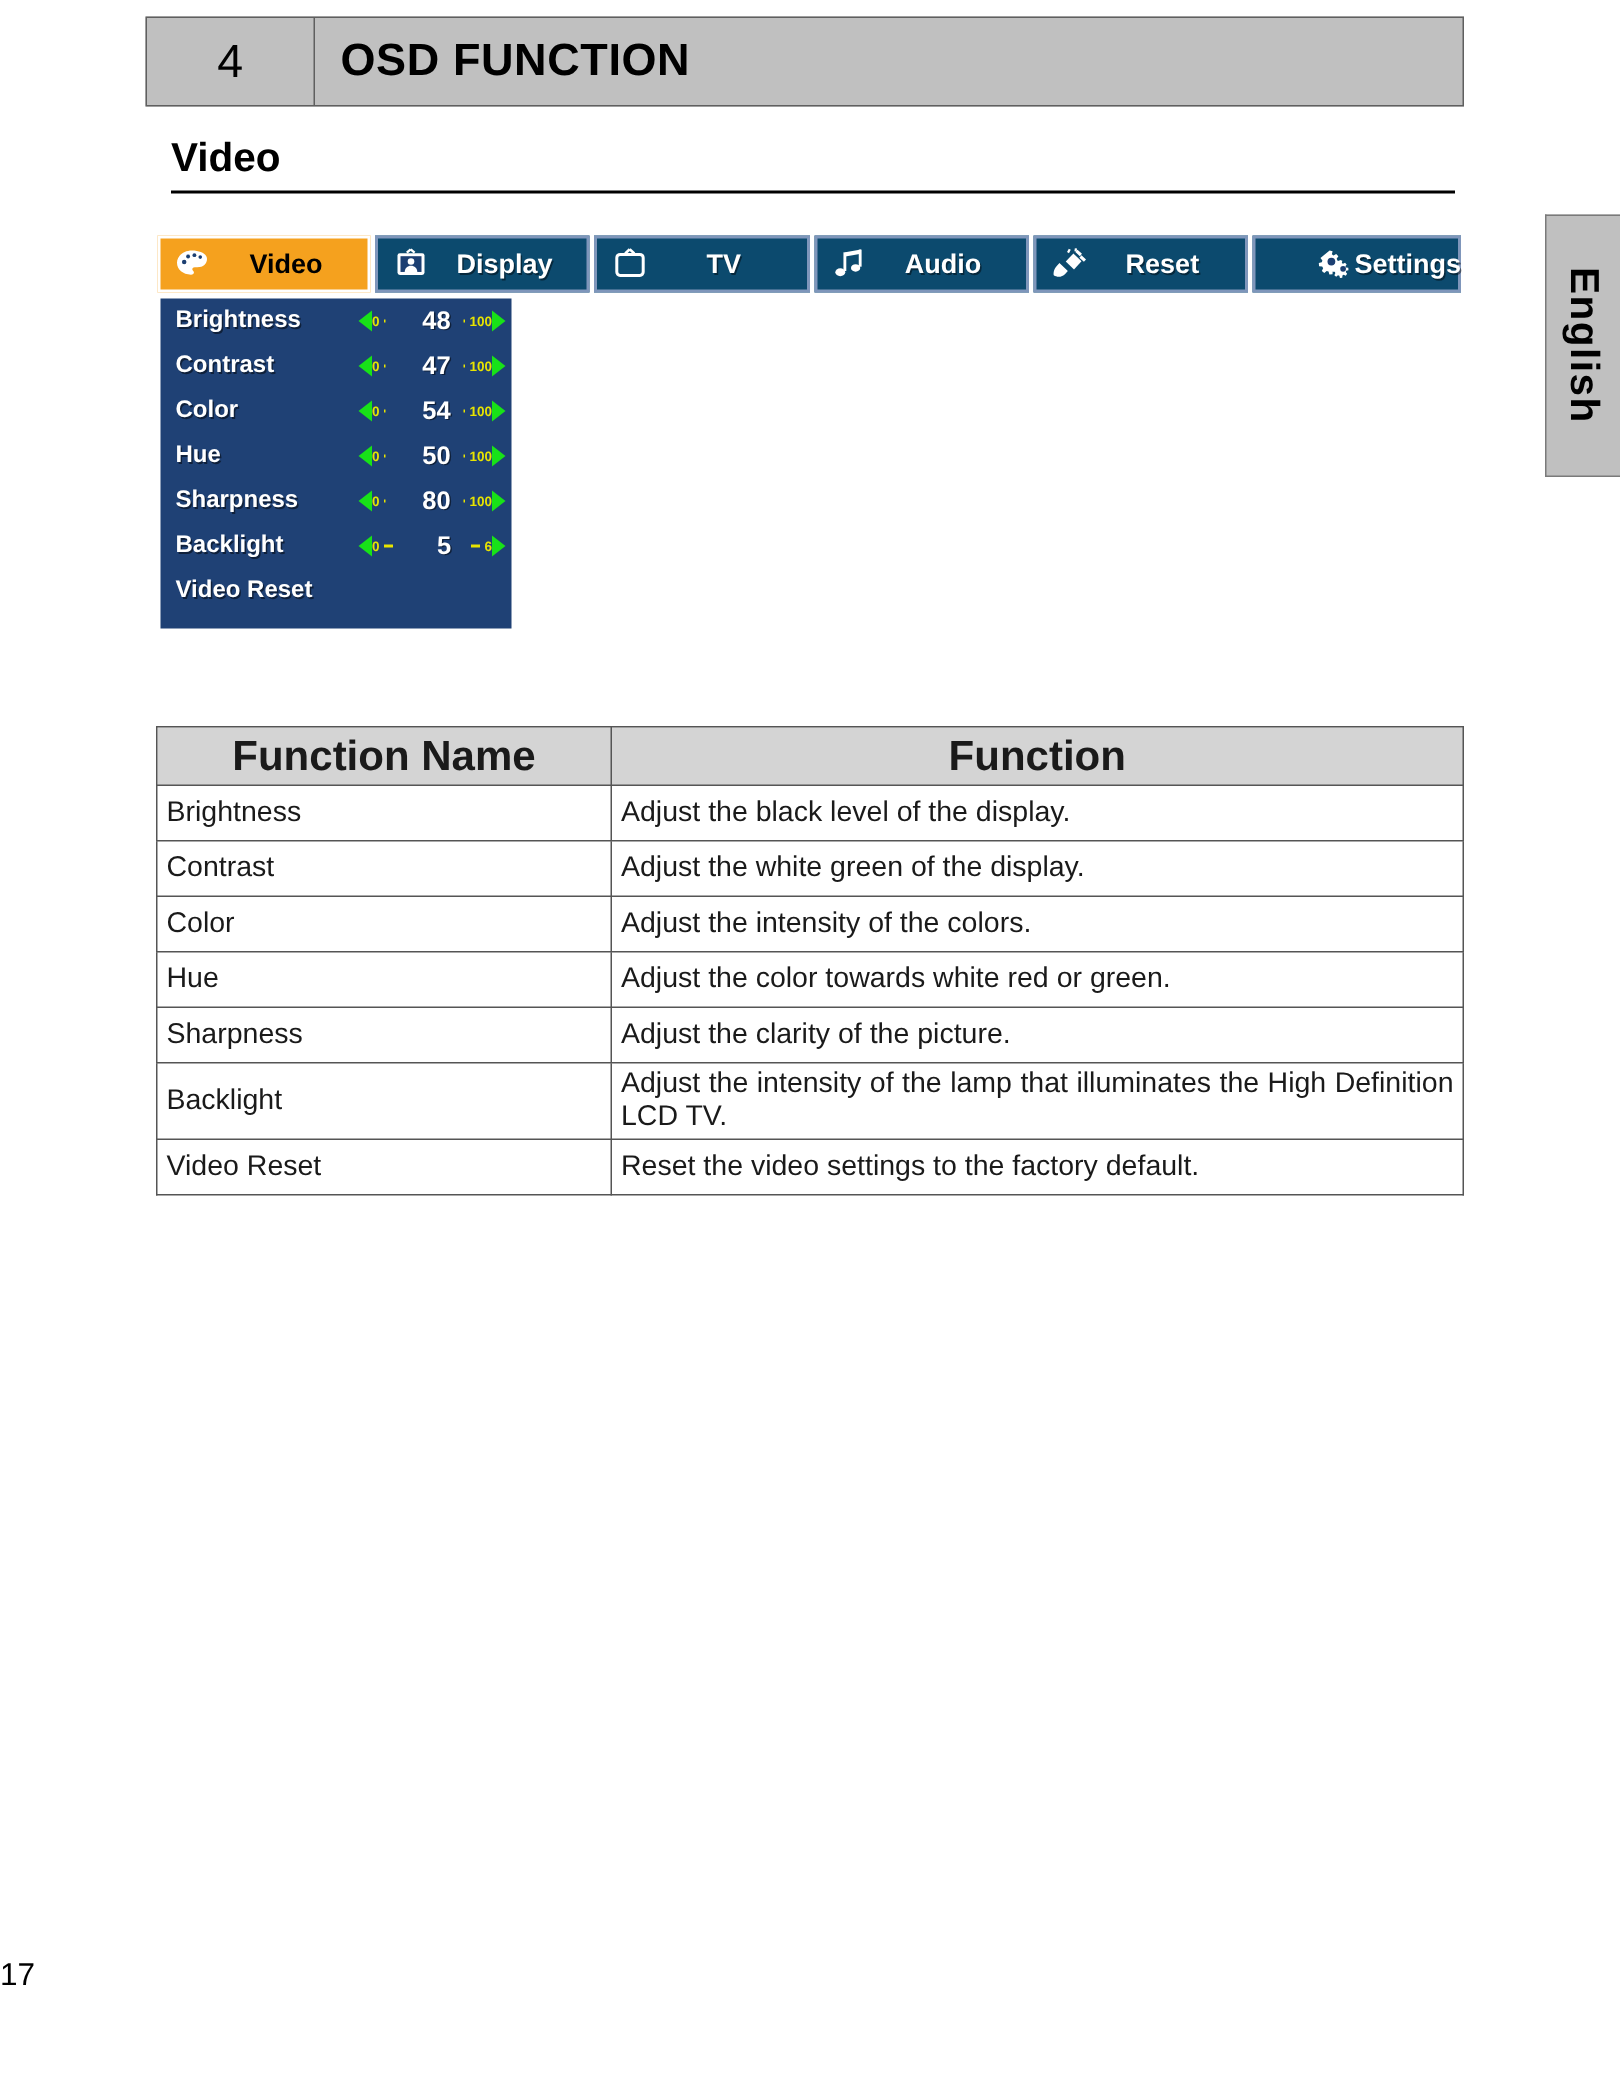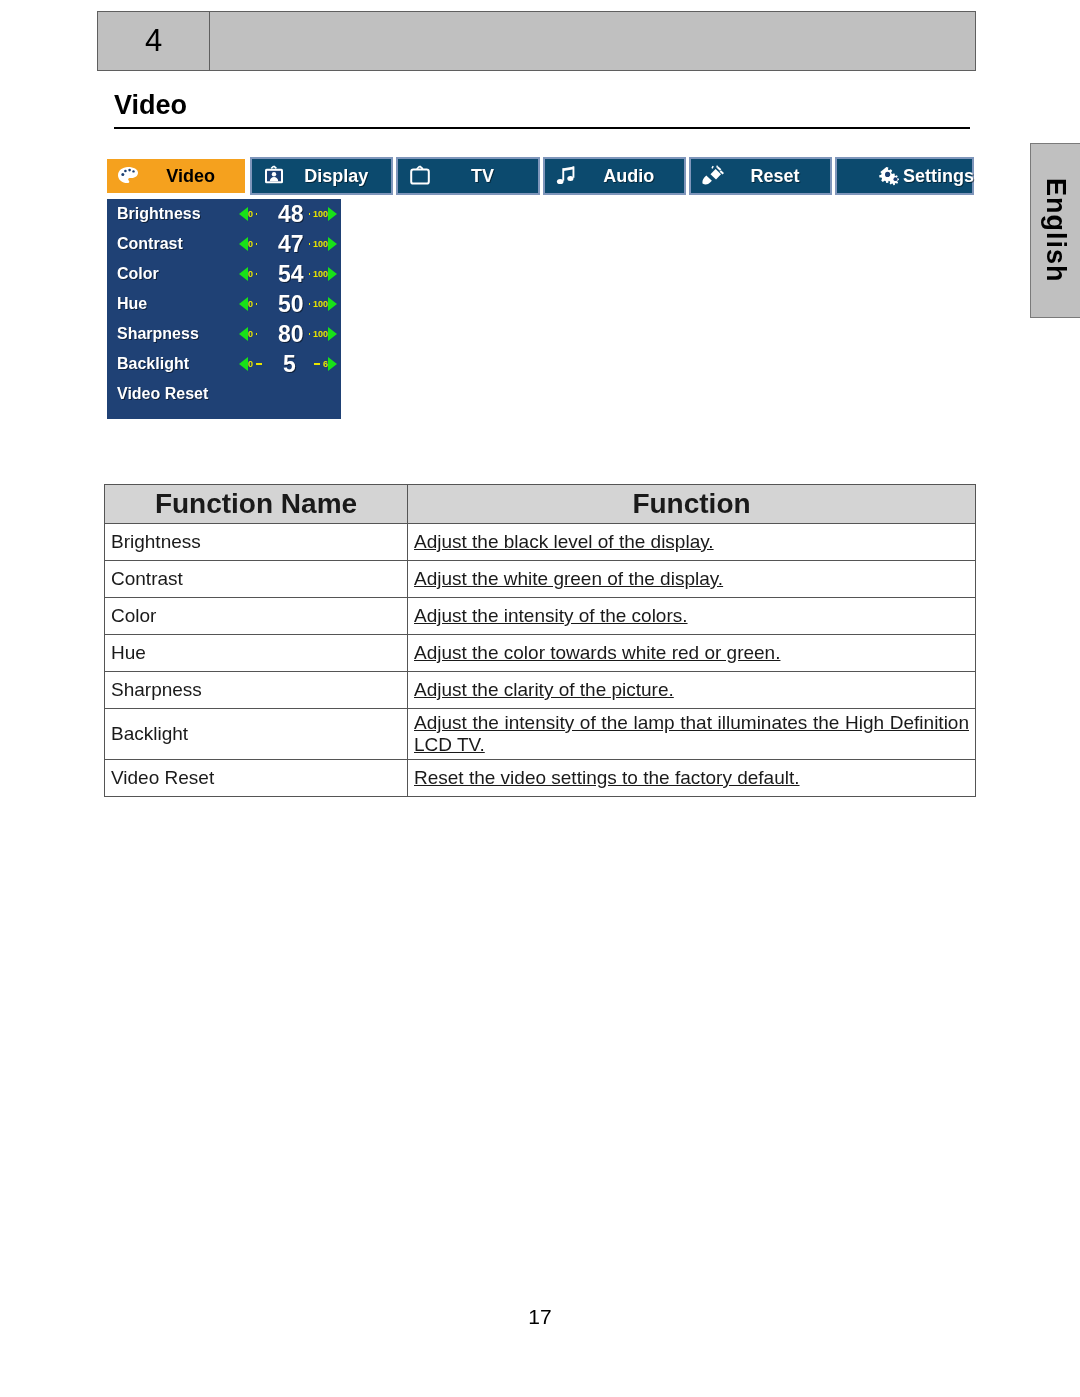--- a/index.html
+++ b/index.html
@@ -206,25 +206,26 @@
     color: #e8e400;
     line-height: 1;
   }
   .track {
     flex: 1;
     height: 2px;
     background: #e8e400;
     margin: 0 3px;
   }
   .osd-value {
-    font-size: 23px;
+    font-size: 17px;
     font-weight: 700;
     color: #ffffff;
     text-shadow: 1px 1px 0 rgba(0,0,0,0.5);
     min-width: 26px;
+    text-align: center;
     padding: 0 2px;
     margin-left: 16px;
   }
 
   
   .func-table {
     position: absolute;
     left: 104px;
     top: 484px;
     width: 872px;
@@ -243,38 +244,38 @@
     font-weight: 700;
     font-size: 28px;
     text-align: center;
     height: 36px;
   }
   .func-table td {
     height: 30px;
     padding: 3px 6px 3px 6px;
   }
   .col-name { width: 300px; }
-  .cell-desc { text-align: justify; text-align-last: left; padding-right: 8px; text-decoration: underline; }
+  .cell-desc { text-align: justify; text-align-last: left; padding-right: 8px; }
 
   
   .page-number {
     position: absolute;
     left: 0;
     top: 1305px;
     width: 1080px;
-    text-align: center;
     font-size: 21px;
     color: #000;
   }
 </style>
 </head>
 <body>
 
 <div class="chapter-bar">
   <div class="chapter-num">4</div>
+  <div class="chapter-title">OSD FUNCTION</div>
 </div>
 
 <div class="section-heading">Video</div>
 <div class="section-rule"></div>
 
 <div class="lang-tab">
   <span class="lang-tab-text">English</span>
 </div>
 
 <div class="osd">

